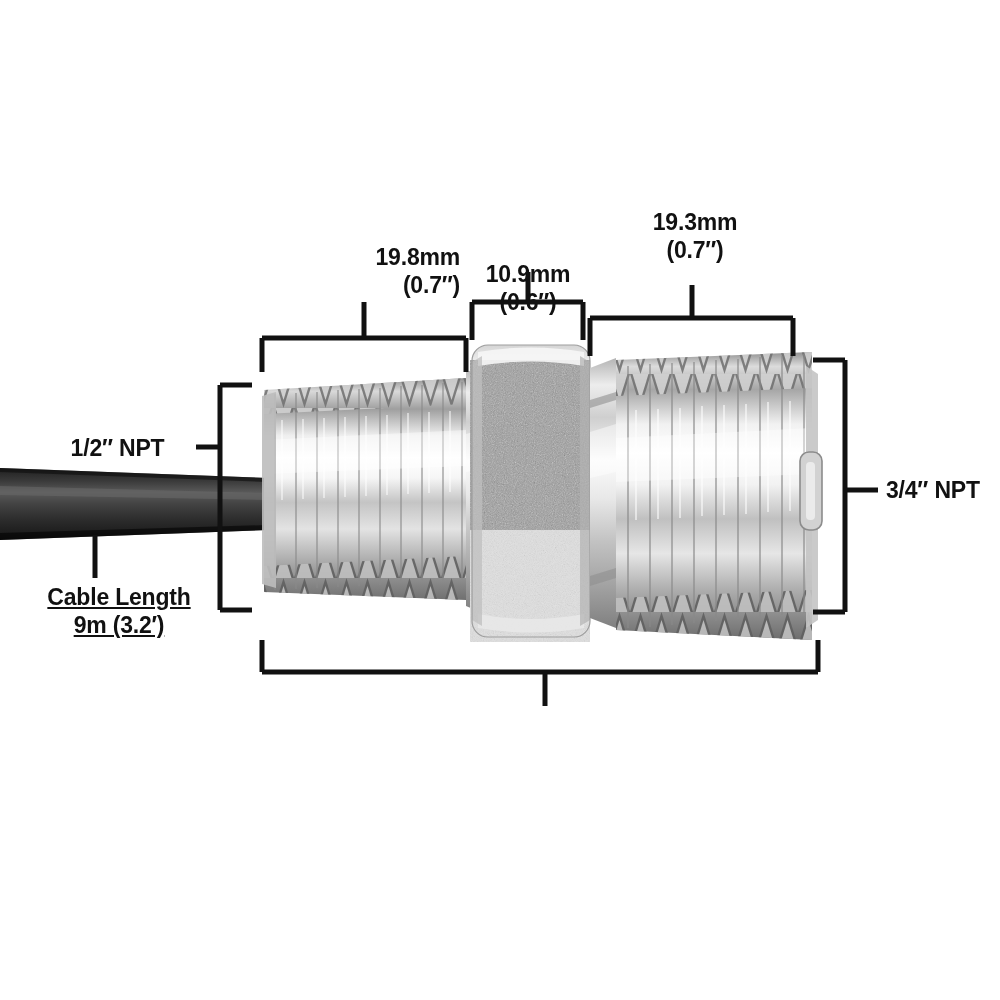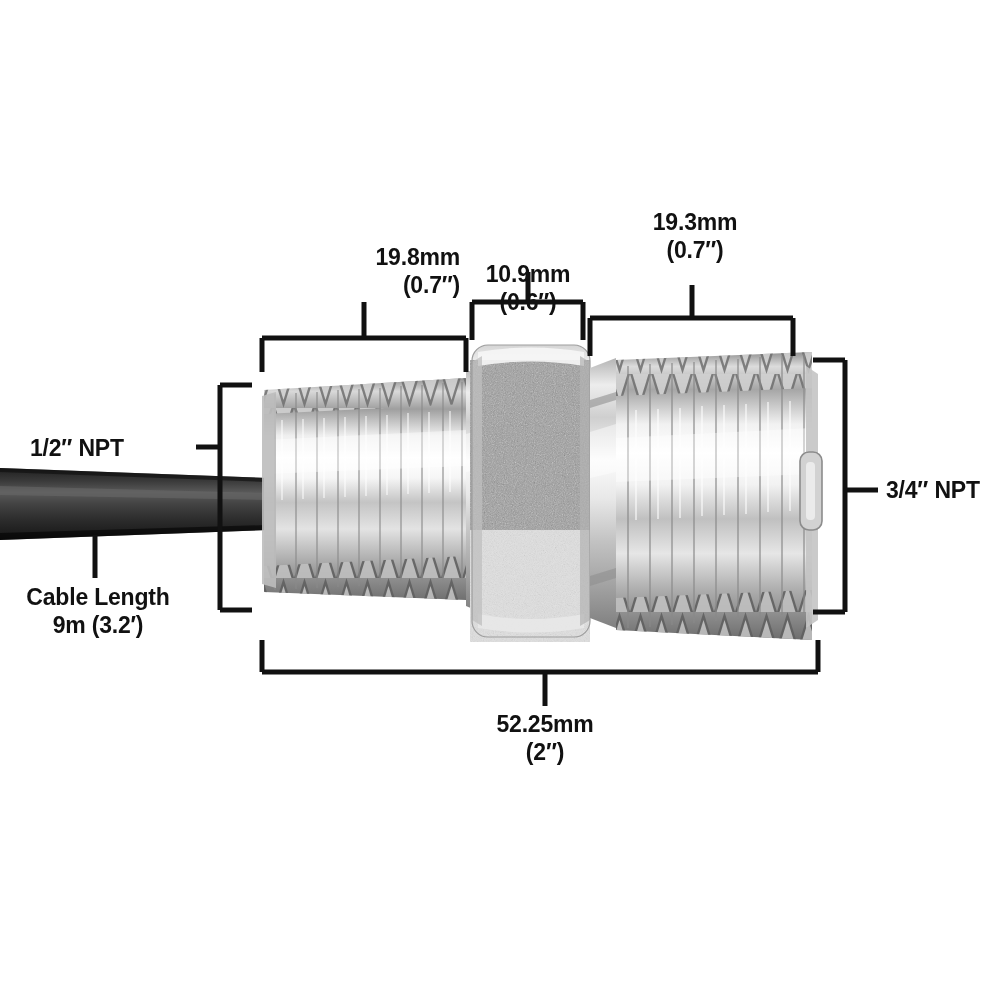--- a/index.html
+++ b/index.html
@@ -27,30 +27,30 @@
     position: absolute;
     font-family: "Liberation Sans", sans-serif;
     font-weight: bold;
     font-size: 23px;
     line-height: 28px;
     color: #111111;
     letter-spacing: -0.2px;
     white-space: pre;
   }
   .dim-text.center { text-align: center; }
-  .dim-text.right  { text-align: left; }
+  .dim-text.right  { text-align: center; }
   .dim-text.left   { text-align: left; }
 
   
   #lbl-seg1 { left: 280px; top: 243px; width: 180px; text-align: right; }
   #lbl-seg2 { left: 443px; top: 212px; width: 170px; margin-top: 48px; }
   #lbl-seg3 { left: 605px; top: 208px; width: 180px; }
   #lbl-npt-left  { left:  30px; top: 434px; width: 175px; }
   #lbl-npt-right { left: 886px; top: 476px; width: 180px; }
-  #lbl-cable { left: 3px; top: 583px; width: 190px; }
+  #lbl-cable { left: 24px; top: 583px; width: 190px; text-decoration: underline; }
   #lbl-total { left: 440px; top: 710px; width: 210px; }
 </style>
 </head>
 <body>
 
 <div id="stage">
 
   <svg id="diagram-svg" viewBox="0 0 1000 1000">
     <defs>
 
@@ -323,15 +323,14 @@
   <div class="dim-text center" id="lbl-seg2"><span>10.9mm</span><br><span>(0.6″)</span></div>
 
   <div class="dim-text center" id="lbl-seg3"><span>19.3mm</span><br><span>(0.7″)</span></div>
 
   <div class="dim-text right" id="lbl-npt-left">1/2″ NPT</div>
 
   <div class="dim-text left" id="lbl-npt-right">3/4″ NPT</div>
 
   <div class="dim-text center" id="lbl-cable"><span>Cable Length</span><br><span>9m (3.2′)</span></div>
 
-  <div class="dim-text center" id="lbl-total"><span>52.25mm</span><br><span>(2″)</span></div>
 
 </div>
 
 </body></html>

